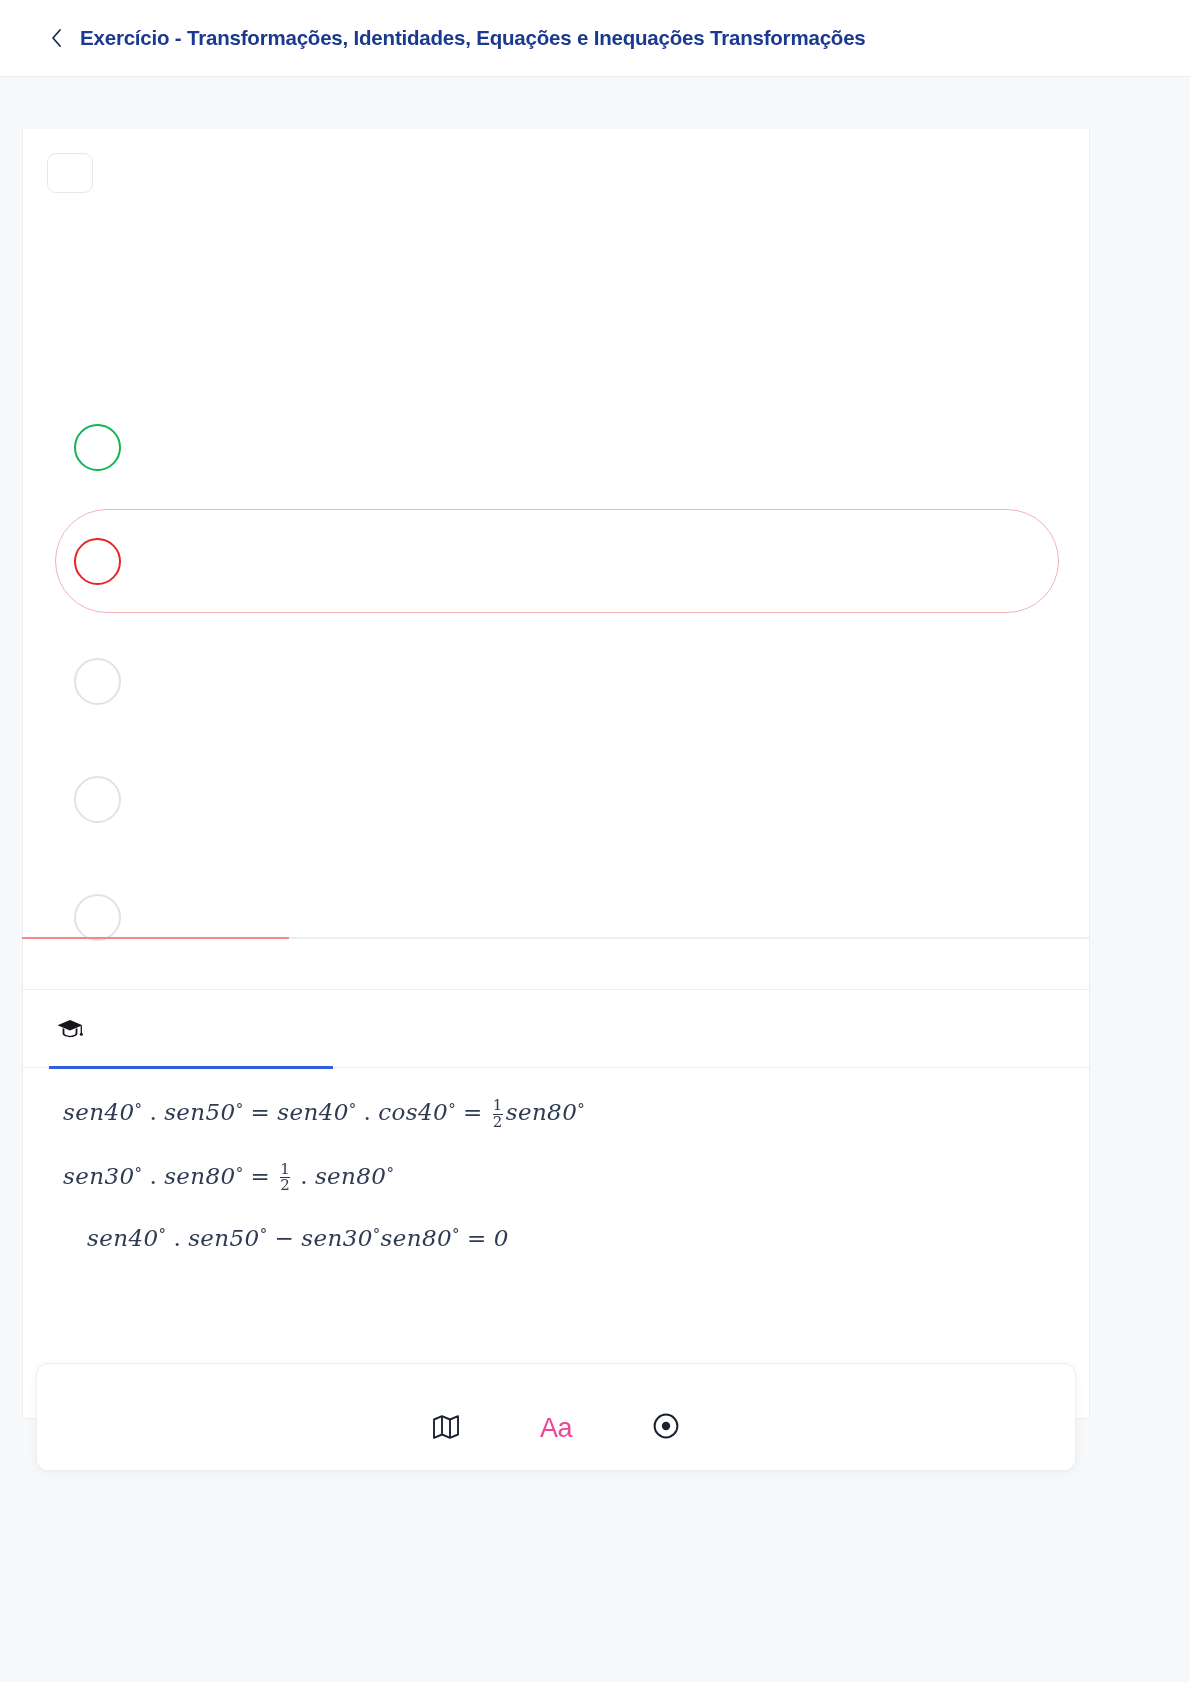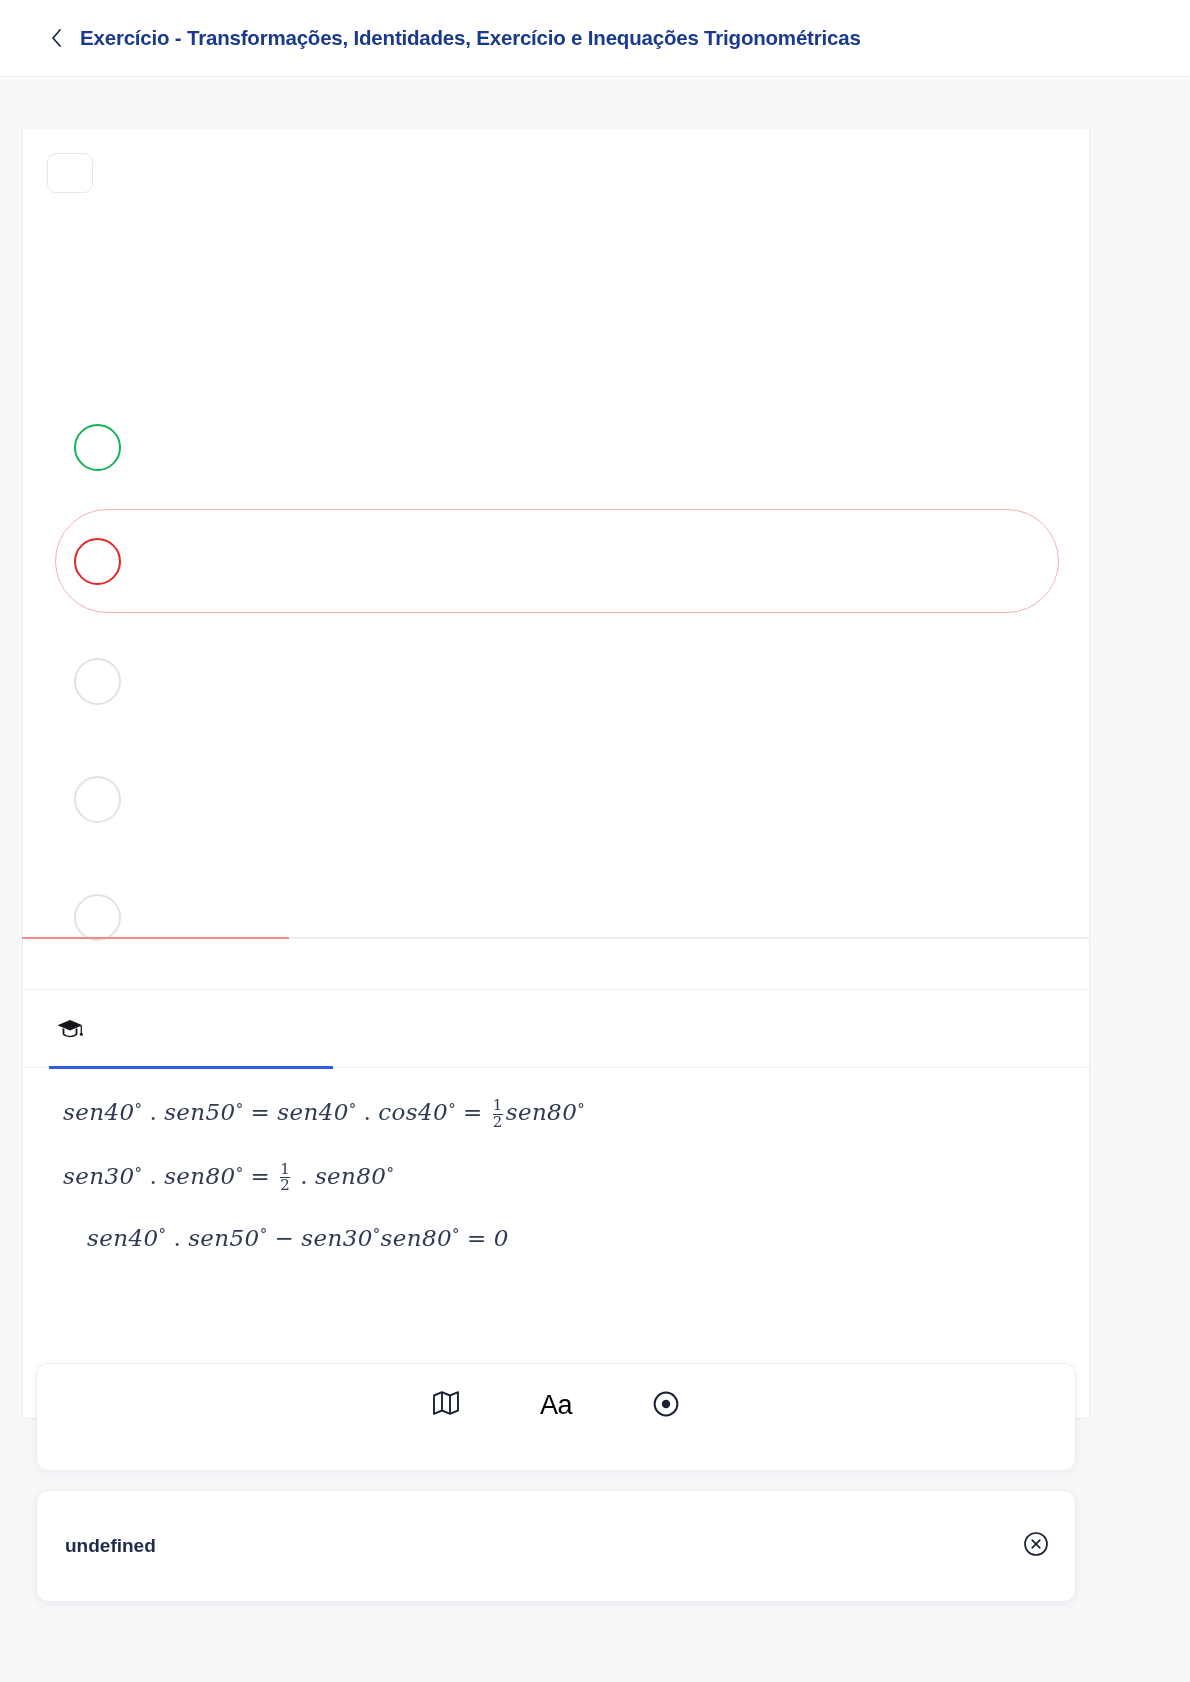--- a/index.html
+++ b/index.html
@@ -159,22 +159,22 @@
     position: absolute; left: 36px; top: 1286px;
     width: 1040px; height: 108px;
     background: #ffffff;
     border: 1px solid #eceef2; border-radius: 12px;
     box-shadow: 0 2px 10px rgba(16,24,40,.05);
     display: flex; align-items: center; justify-content: center;
     gap: 56px;
   }
   .tb-btn {
     width: 54px; height: 54px;
-    display: flex; align-items: flex-start; justify-content: center;
-    cursor: pointer; color: #000000;
+    display: flex; align-items: flex-end; justify-content: center;
+    cursor: pointer; color: #ec4899;
   }
   .tb-btn.aa {
     font-family: "Liberation Sans", sans-serif;
     font-size: 27px; font-weight: 500; letter-spacing: -.5px;
   }
 
   
   .toast {
     position: absolute; left: 36px; top: 1413px;
     width: 1040px; height: 112px;
@@ -195,21 +195,21 @@
 <body>
 
 <div class="header">
   <div class="back-chev">
     <span>
       <svg width="16" height="24" viewBox="0 0 16 24" fill="none">
         <path d="M11 4 L4 12 L11 20" stroke="#1b2c4f" stroke-width="1.8" stroke-linecap="round" stroke-linejoin="round"></path>
       </svg>
     </span>
   </div>
-  <div class="header-title">Exercício - Transformações, Identidades, Exercício e Inequações Trigonométricas</div>
+  <div class="header-title">Exercício - Transformações, Identidades, Equações e Inequações Transformações</div>
 </div>
 
 <div class="page">
 
   <div class="question-card">
 
     <div class="q-badge"></div>
 
 
     <div class="option correct" id="opt-0">
@@ -304,25 +304,14 @@
     <div class="tb-btn">
       <span>
         <svg width="28" height="28" viewBox="0 0 28 28" fill="none">
           <circle cx="14" cy="14" r="11.4" stroke="#1b2233" stroke-width="2"></circle>
           <circle cx="14" cy="14" r="4.2" fill="#1b2233"></circle>
         </svg>
       </span>
     </div>
   </div>
 
-  <div class="toast">
-    <div class="toast-msg">undefined</div>
-    <div class="toast-close">
-      <span>
-        <svg width="26" height="26" viewBox="0 0 26 26" fill="none">
-          <circle cx="13" cy="13" r="11" stroke="#1b2233" stroke-width="1.7"></circle>
-          <path d="M9.2 9.2 L16.8 16.8 M16.8 9.2 L9.2 16.8" stroke="#1b2233" stroke-width="1.7" stroke-linecap="round"></path>
-        </svg>
-      </span>
-    </div>
-  </div>
 
 </div>
 
 </body></html>

